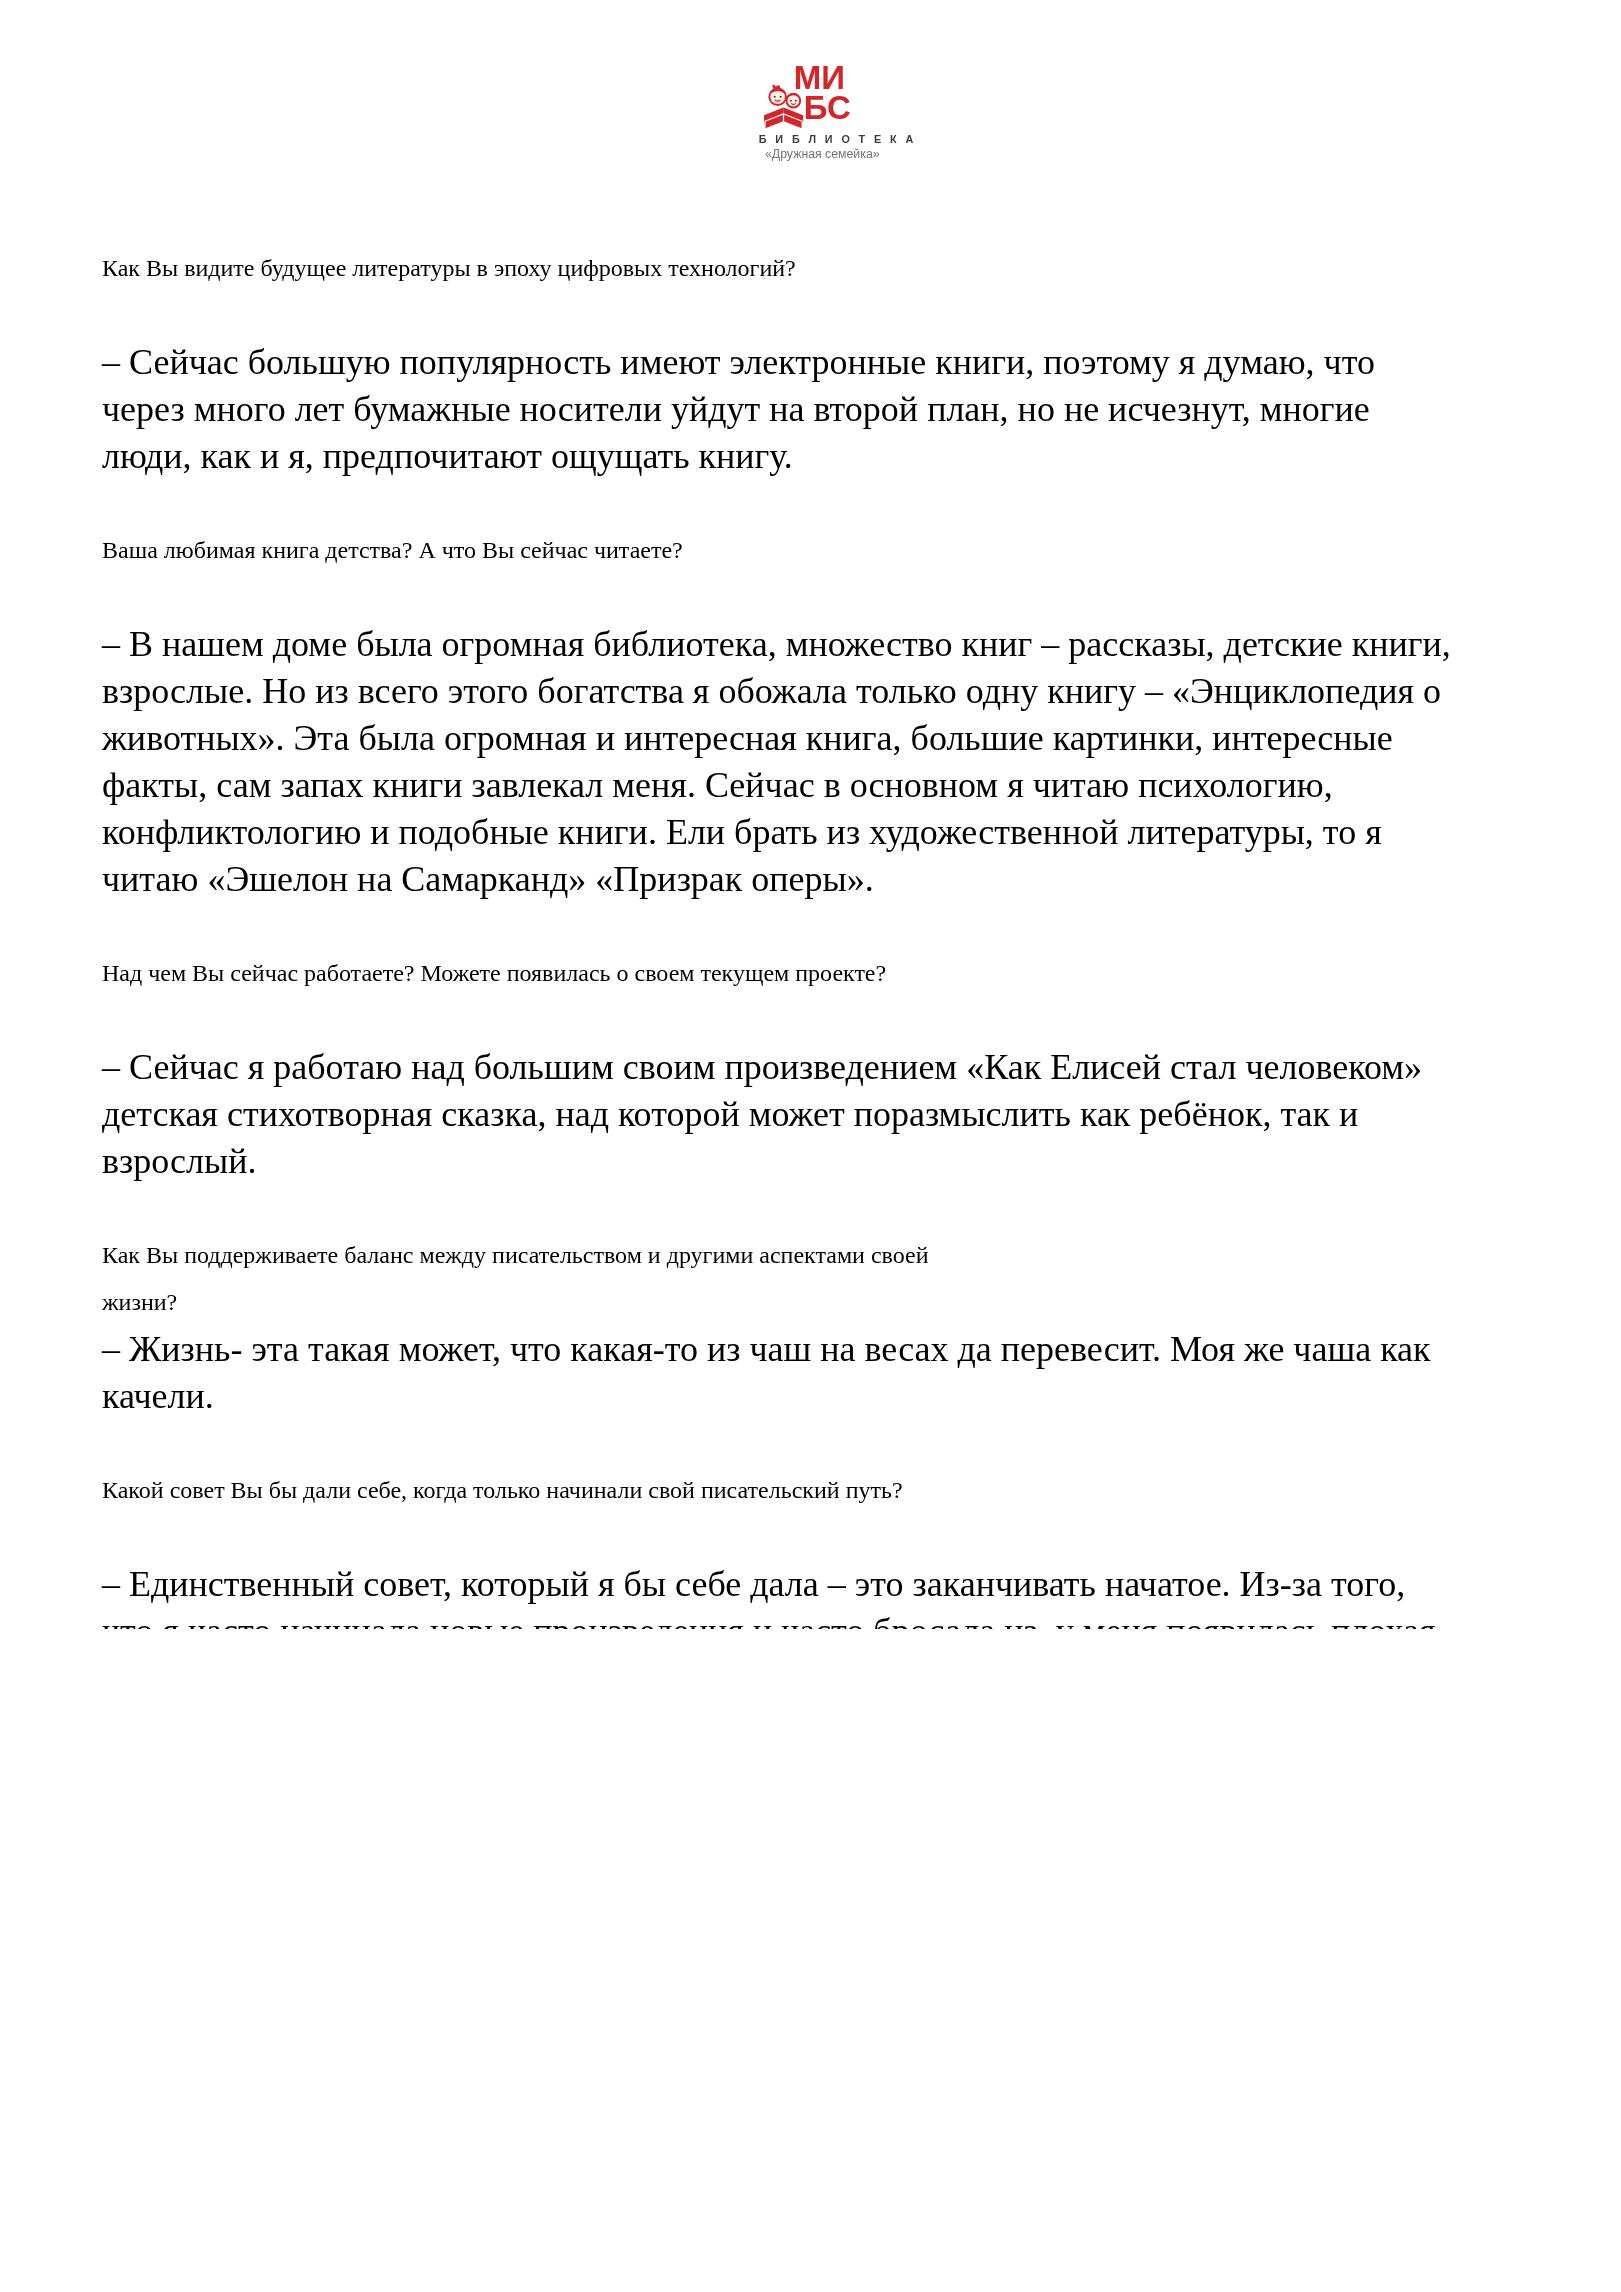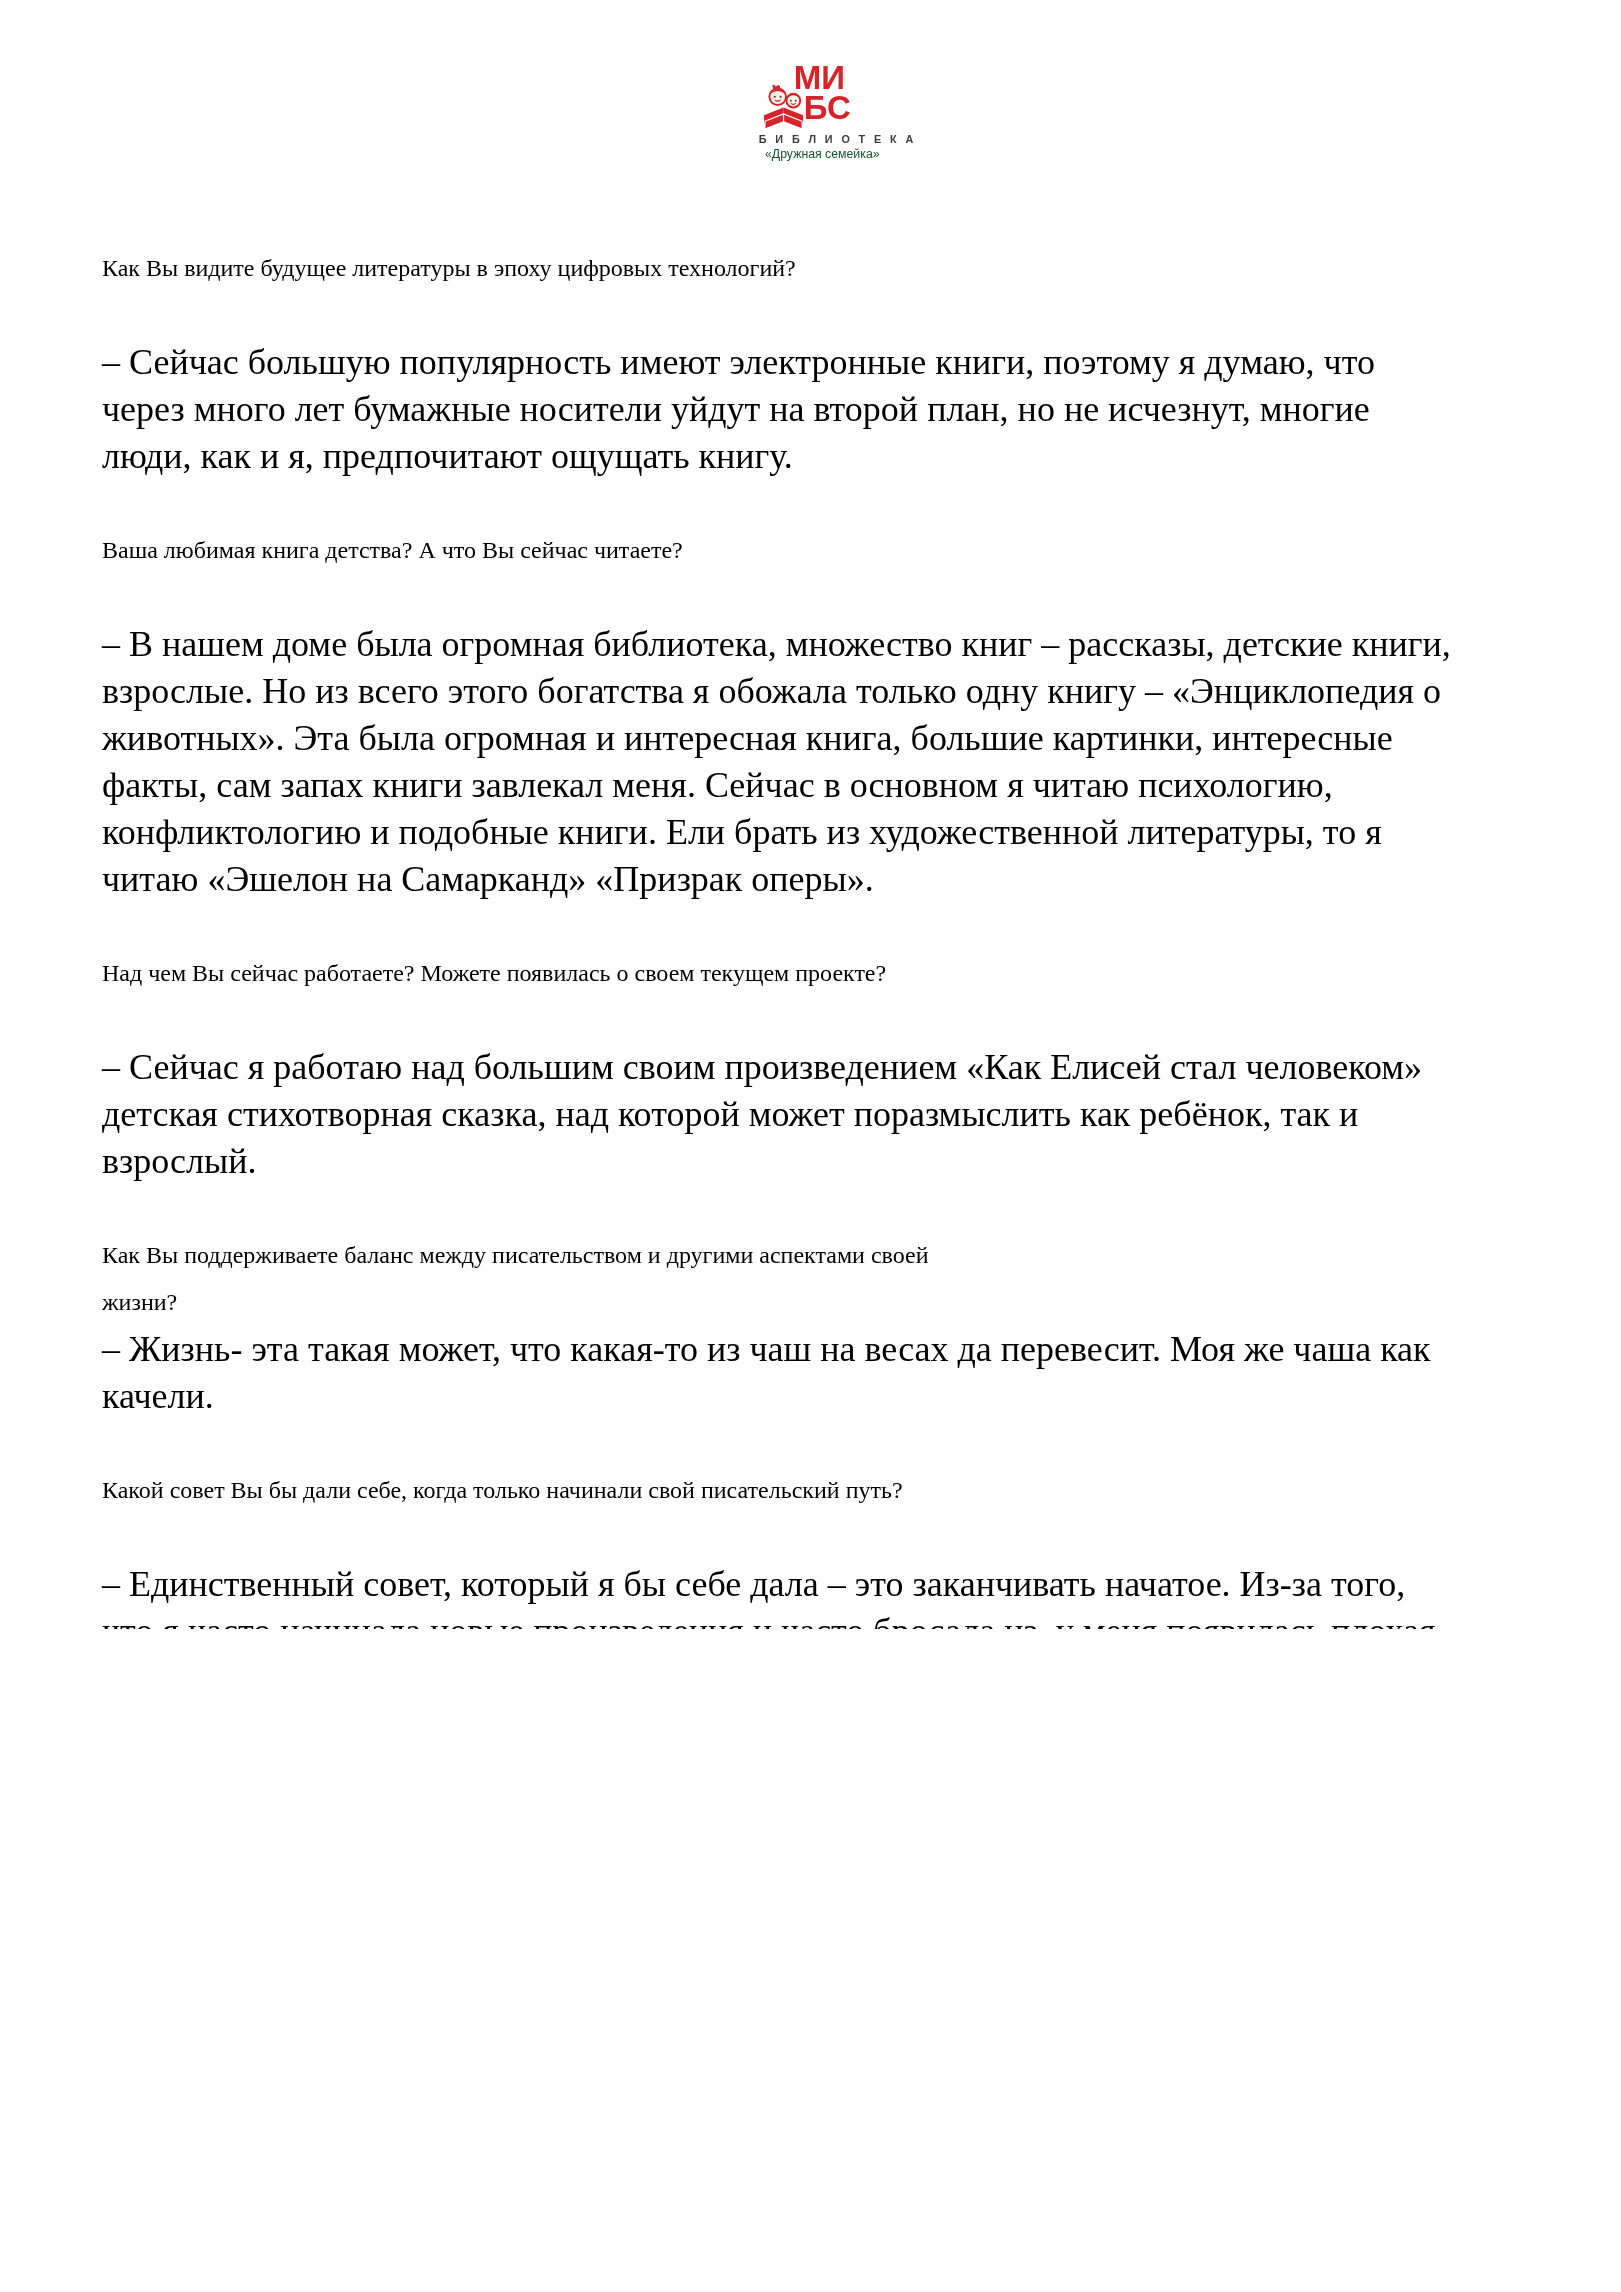--- a/index.html
+++ b/index.html
@@ -56,21 +56,21 @@
   }
   .logo-tagline {
     position: absolute;
     top: 98px;
     left: 0;
     width: 127px;
     text-align: center;
     font-family: "Liberation Sans", sans-serif;
     font-size: 12.3px;
     font-weight: 500;
-    color: #14532d;
+    color: #737373;
     white-space: nowrap;
   }
 
   
   .content {
     padding: 33px 98px 0 102px;
   }
   .question {
     margin: 47px 0 0 0;
     font-size: 24px;

